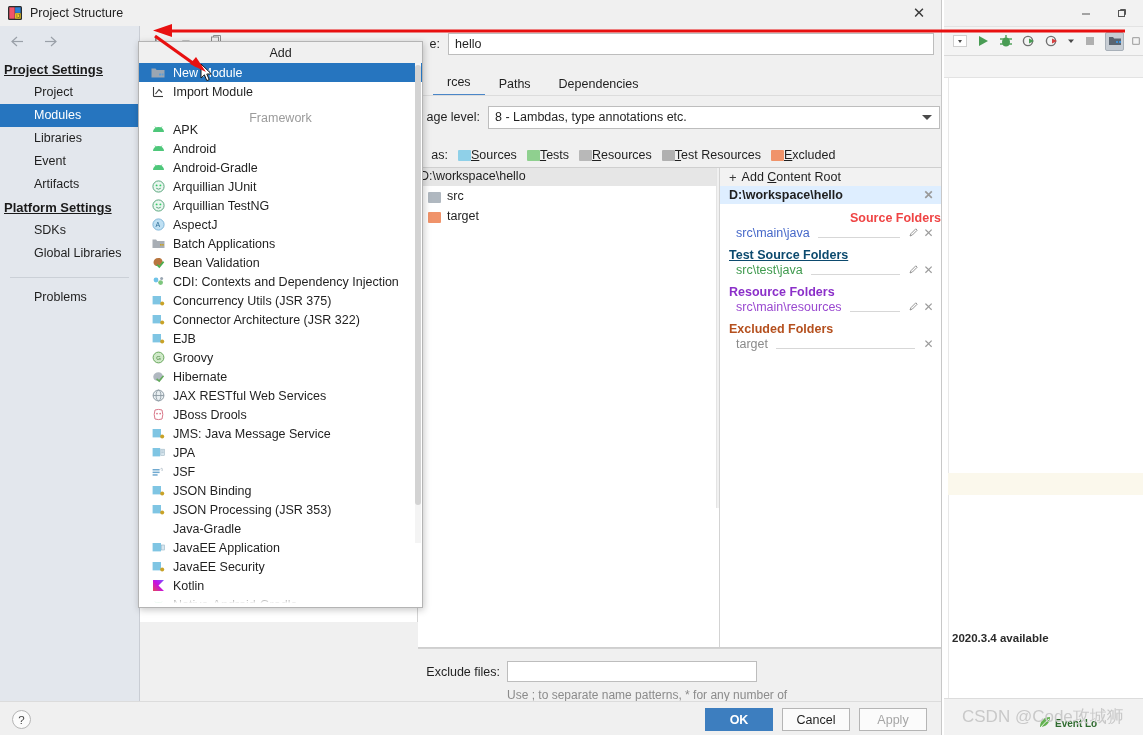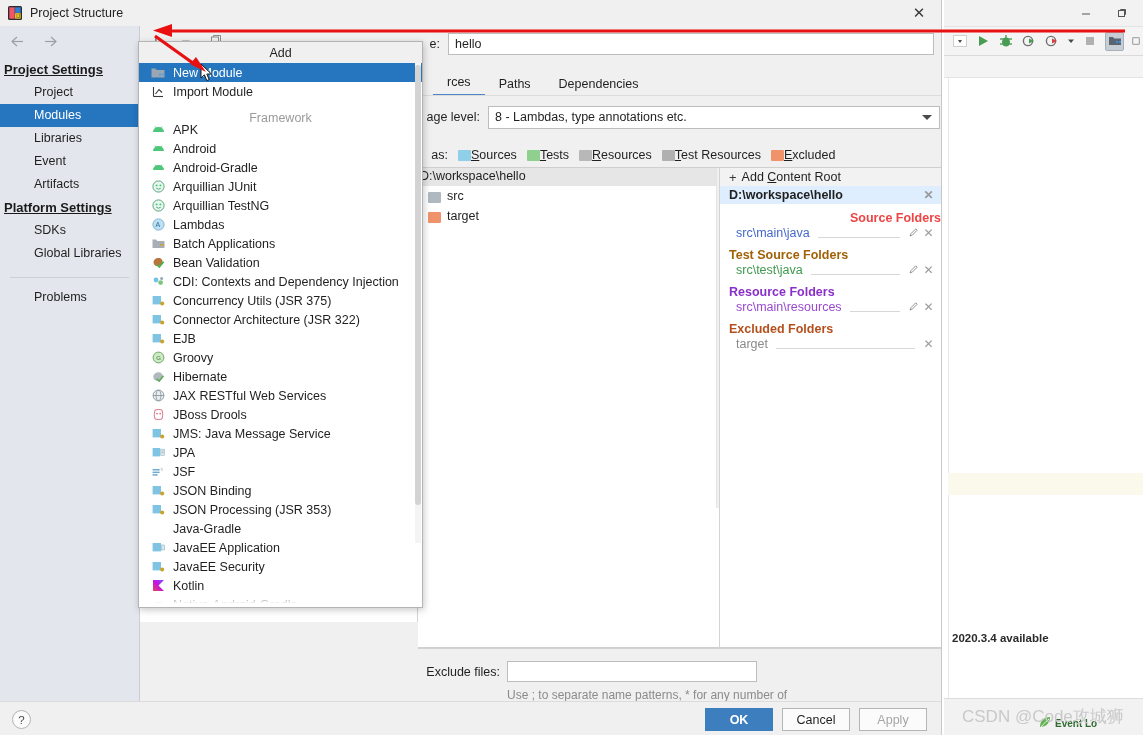--- a/index.html
+++ b/index.html
@@ -483,21 +483,21 @@
           <span class="txt" style="color:#4668c9;">src\main\java</span>
           <span class="dash"></span>
           <span class="pen">
             <svg width="11" height="11" viewBox="0 0 11 11">
                 <path d="M2 9 L3 6.6 L7.8 1.8 L9.2 3.2 L4.4 8 Z" fill="none" stroke="#8a8a8a" stroke-width="0.9"></path>
               </svg>
           </span>
           <span class="xmark">✕</span>
         </div>
 
-        <div class="grp" style="color:#a16207;">Test Source Folders</div>
+        <div class="grp" style="color:#0c4a6e;text-decoration:underline;">Test Source Folders</div>
         <div class="grp-item">
           <span class="txt" style="color:#3f9a4e;">src\test\java</span>
           <span class="dash"></span>
           <span class="pen">
             <svg width="11" height="11" viewBox="0 0 11 11">
                 <path d="M2 9 L3 6.6 L7.8 1.8 L9.2 3.2 L4.4 8 Z" fill="none" stroke="#8a8a8a" stroke-width="0.9"></path>
               </svg>
           </span>
           <span class="xmark">✕</span>
         </div>
@@ -625,21 +625,21 @@
         </span>
         <span>Arquillian TestNG</span>
       </div>
       <div class="popup-item">
         <span class="ico">
           <svg width="13" height="13" viewBox="0 0 13 13">
             <circle cx="6.5" cy="6.5" r="5.6" fill="#bfe0f3" stroke="#7fb6d8" stroke-width="1"></circle>
             <text x="3.6" y="9.3" font-size="7" fill="#2e6d96" font-family="sans-serif">A</text>
           </svg>
         </span>
-        <span>Lambdas</span>
+        <span>AspectJ</span>
       </div>
       <div class="popup-item">
         <span class="ico">
           <svg width="13" height="11" viewBox="0 0 13 11">
             <path d="M0.5 1.5 h3.6 l1.1 1.4 H12.5 V10 H0.5 Z" fill="#a8aeb5"></path>
             <rect x="8" y="6" width="1.6" height="1.6" fill="#c9a227"></rect>
             <rect x="10.2" y="6" width="1.6" height="1.6" fill="#c9a227"></rect>
           </svg>
         </span>
         <span>Batch Applications</span>

